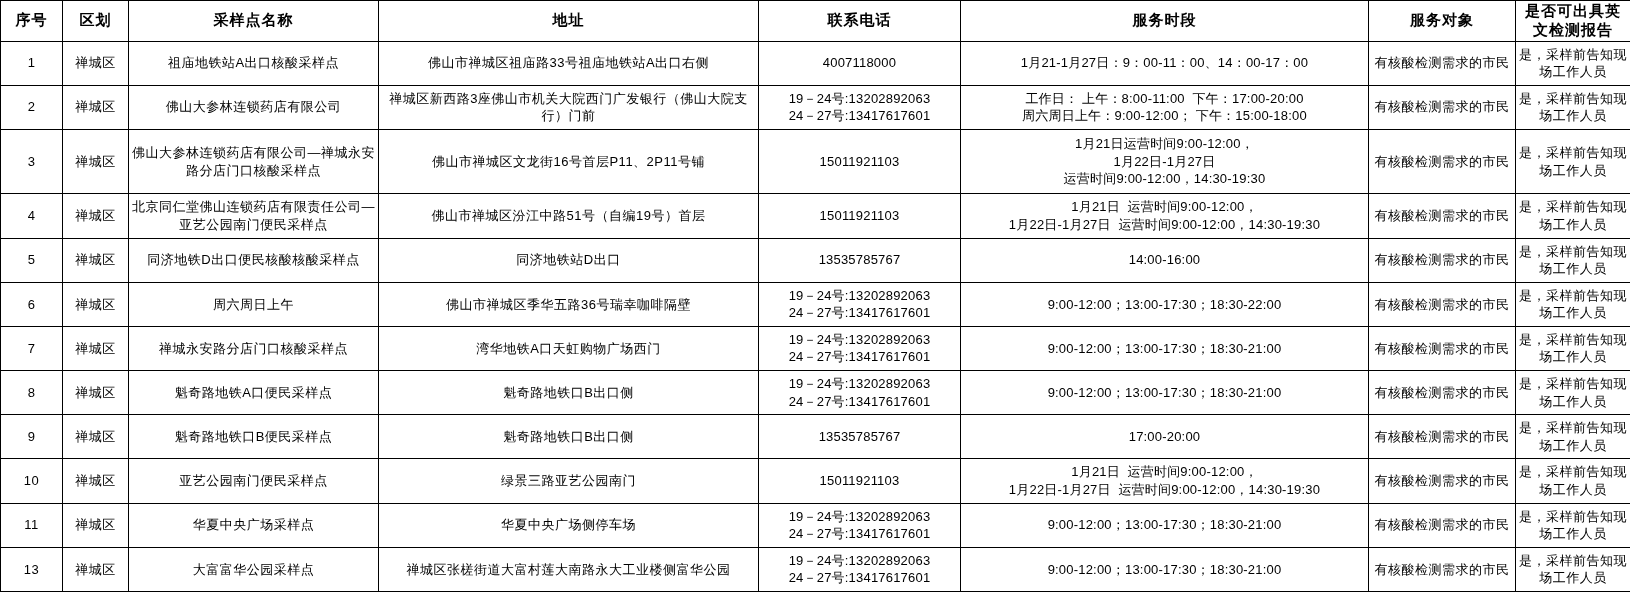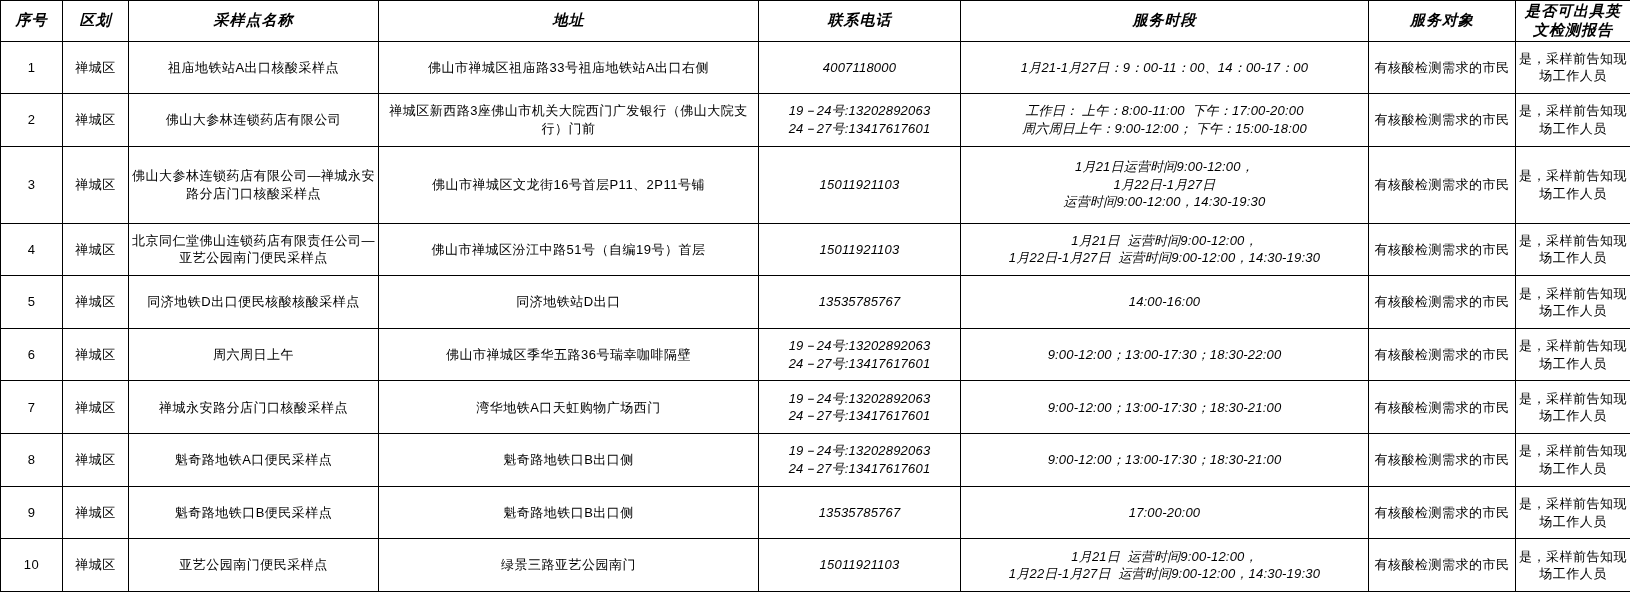--- a/index.html
+++ b/index.html
@@ -32,22 +32,22 @@
     letter-spacing: 1px;
     line-height: 1.25;
   }
   td {
     font-size: 13px;
     letter-spacing: 0.5px;
     line-height: 1.35;
     white-space: pre-wrap;
     word-break: break-all;
   }
-  thead tr { height: 40px; font-style: italic; }
-  td.c-phone, td.c-hours { letter-spacing: 0.2px; font-style: italic; }
+  thead tr { height: 40px; }
+  td.c-phone, td.c-hours { letter-spacing: 0.2px; }
 </style>
 </head>
 <body>
 
 <div class="table-wrap">
   <table>
     <colgroup>
       <col style="width:62px">
       <col style="width:66px">
       <col style="width:250px">
@@ -172,15 +172,37 @@
           <td class="c-no">10</td>
           <td class="c-district">禅城区</td>
           <td class="c-name">亚艺公园南门便民采样点</td>
           <td class="c-address">绿景三路亚艺公园南门</td>
           <td class="c-phone">15011921103</td>
           <td class="c-hours">1月21日  运营时间9:00-12:00，
 1月22日-1月27日  运营时间9:00-12:00，14:30-19:30</td>
           <td class="c-target">有核酸检测需求的市民</td>
           <td class="c-english">是，采样前告知现场工作人员</td>
         </tr>
+        <tr>
+          <td class="c-no">11</td>
+          <td class="c-district">禅城区</td>
+          <td class="c-name">华夏中央广场采样点</td>
+          <td class="c-address">华夏中央广场侧停车场</td>
+          <td class="c-phone">19－24号:13202892063
+24－27号:13417617601</td>
+          <td class="c-hours">9:00-12:00；13:00-17:30；18:30-21:00</td>
+          <td class="c-target">有核酸检测需求的市民</td>
+          <td class="c-english">是，采样前告知现场工作人员</td>
+        </tr>
+        <tr>
+          <td class="c-no">13</td>
+          <td class="c-district">禅城区</td>
+          <td class="c-name">大富富华公园采样点</td>
+          <td class="c-address">禅城区张槎街道大富村莲大南路永大工业楼侧富华公园</td>
+          <td class="c-phone">19－24号:13202892063
+24－27号:13417617601</td>
+          <td class="c-hours">9:00-12:00；13:00-17:30；18:30-21:00</td>
+          <td class="c-target">有核酸检测需求的市民</td>
+          <td class="c-english">是，采样前告知现场工作人员</td>
+        </tr>
       </tbody>
   </table>
 </div>
 
 </body></html>

